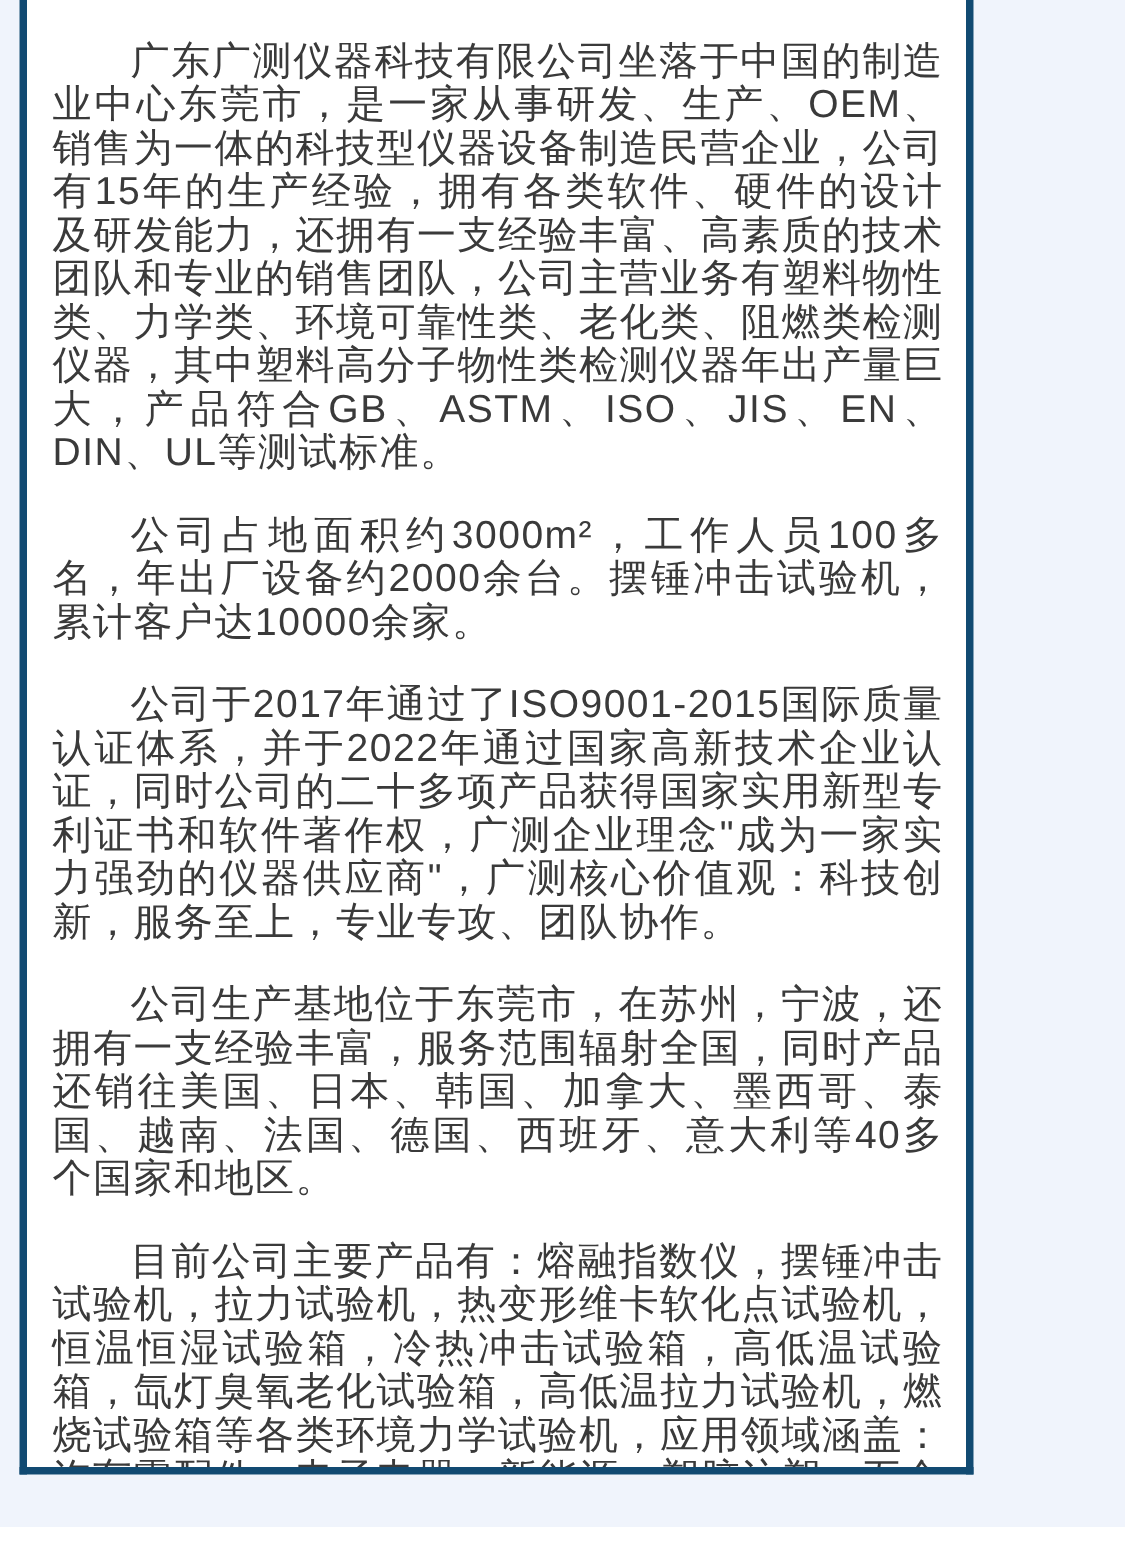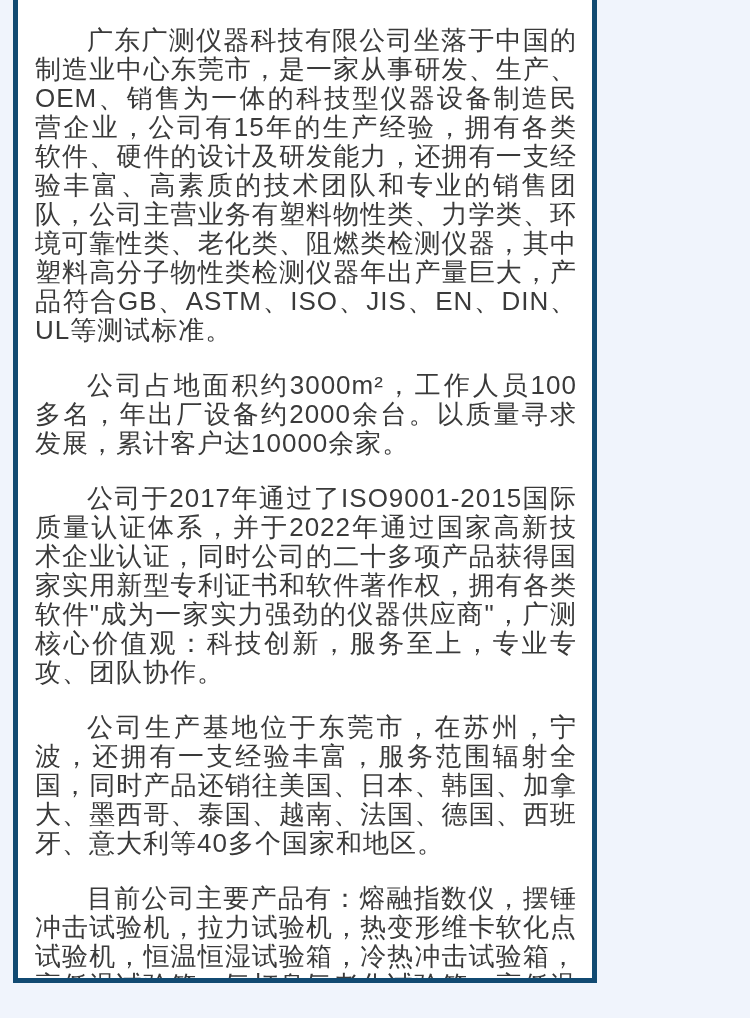--- a/index.html
+++ b/index.html
@@ -12,21 +12,21 @@
     position: relative;
     background: #f0f4fc;
     overflow: hidden;
     font-family: "Liberation Sans", "DejaVu Sans", sans-serif;
   }
   .card {
     position: absolute;
     left: 13px;
     top: 0;
     box-sizing: border-box;
-    width: 584px;
+    width: 636px;
     height: 983px;
     background: #ffffff;
     border: 5px solid #114a72;
     border-top: none;
     padding: 26px 15px 0 17px;
     overflow: hidden;
   }
   .card p {
     margin: 0 0 26px 0;
     font-size: 26px;
@@ -45,19 +45,19 @@
     height: 10px;
     background: #ffffff;
   }
 </style>
 </head>
 <body>
 
 <div class="page-bg">
   <article class="card">
     <p>广东广测仪器科技有限公司坐落于中国的制造业中心东莞市，是一家从事研发、生产、OEM、销售为一体的科技型仪器设备制造民营企业，公司有15年的生产经验，拥有各类软件、硬件的设计及研发能力，还拥有一支经验丰富、高素质的技术团队和专业的销售团队，公司主营业务有塑料物性类、力学类、环境可靠性类、老化类、阻燃类检测仪器，其中塑料高分子物性类检测仪器年出产量巨大，产品符合GB、ASTM、ISO、JIS、EN、DIN、UL等测试标准。</p>
-    <p>公司占地面积约3000m²，工作人员100多名，年出厂设备约2000余台。以质量寻求发展，累计客户达10000余家。</p>
-    <p>公司于2017年通过了ISO9001-2015国际质量认证体系，并于2022年通过国家高新技术企业认证，同时公司的二十多项产品获得国家实用新型专利证书和软件著作权，拥有各类软件"成为一家实力强劲的仪器供应商"，广测核心价值观：科技创新，服务至上，专业专攻、团队协作。</p>
+    <p>公司占地面积约3000m²，工作人员100多名，年出厂设备约2000余台。摆锤冲击试验机，累计客户达10000余家。</p>
+    <p>公司于2017年通过了ISO9001-2015国际质量认证体系，并于2022年通过国家高新技术企业认证，同时公司的二十多项产品获得国家实用新型专利证书和软件著作权，广测企业理念"成为一家实力强劲的仪器供应商"，广测核心价值观：科技创新，服务至上，专业专攻、团队协作。</p>
     <p>公司生产基地位于东莞市，在苏州，宁波，还拥有一支经验丰富，服务范围辐射全国，同时产品还销往美国、日本、韩国、加拿大、墨西哥、泰国、越南、法国、德国、西班牙、意大利等40多个国家和地区。</p>
     <p>目前公司主要产品有：熔融指数仪，摆锤冲击试验机，拉力试验机，热变形维卡软化点试验机，恒温恒湿试验箱，冷热冲击试验箱，高低温试验箱，氙灯臭氧老化试验箱，高低温拉力试验机，燃烧试验箱等各类环境力学试验机，应用领域涵盖：汽车零配件，电子电器，新能源，塑胶注塑，五金制品，LED/LCD液晶显示，科研院校，质检单位等行业领域，"细节决定质量，态度决定一切"广测人始终坚持以细节筑造品质，以质量寻求发展。</p>
   </article>
   <div class="bottom-strip"></div>
 </div>
 
 </body></html>

